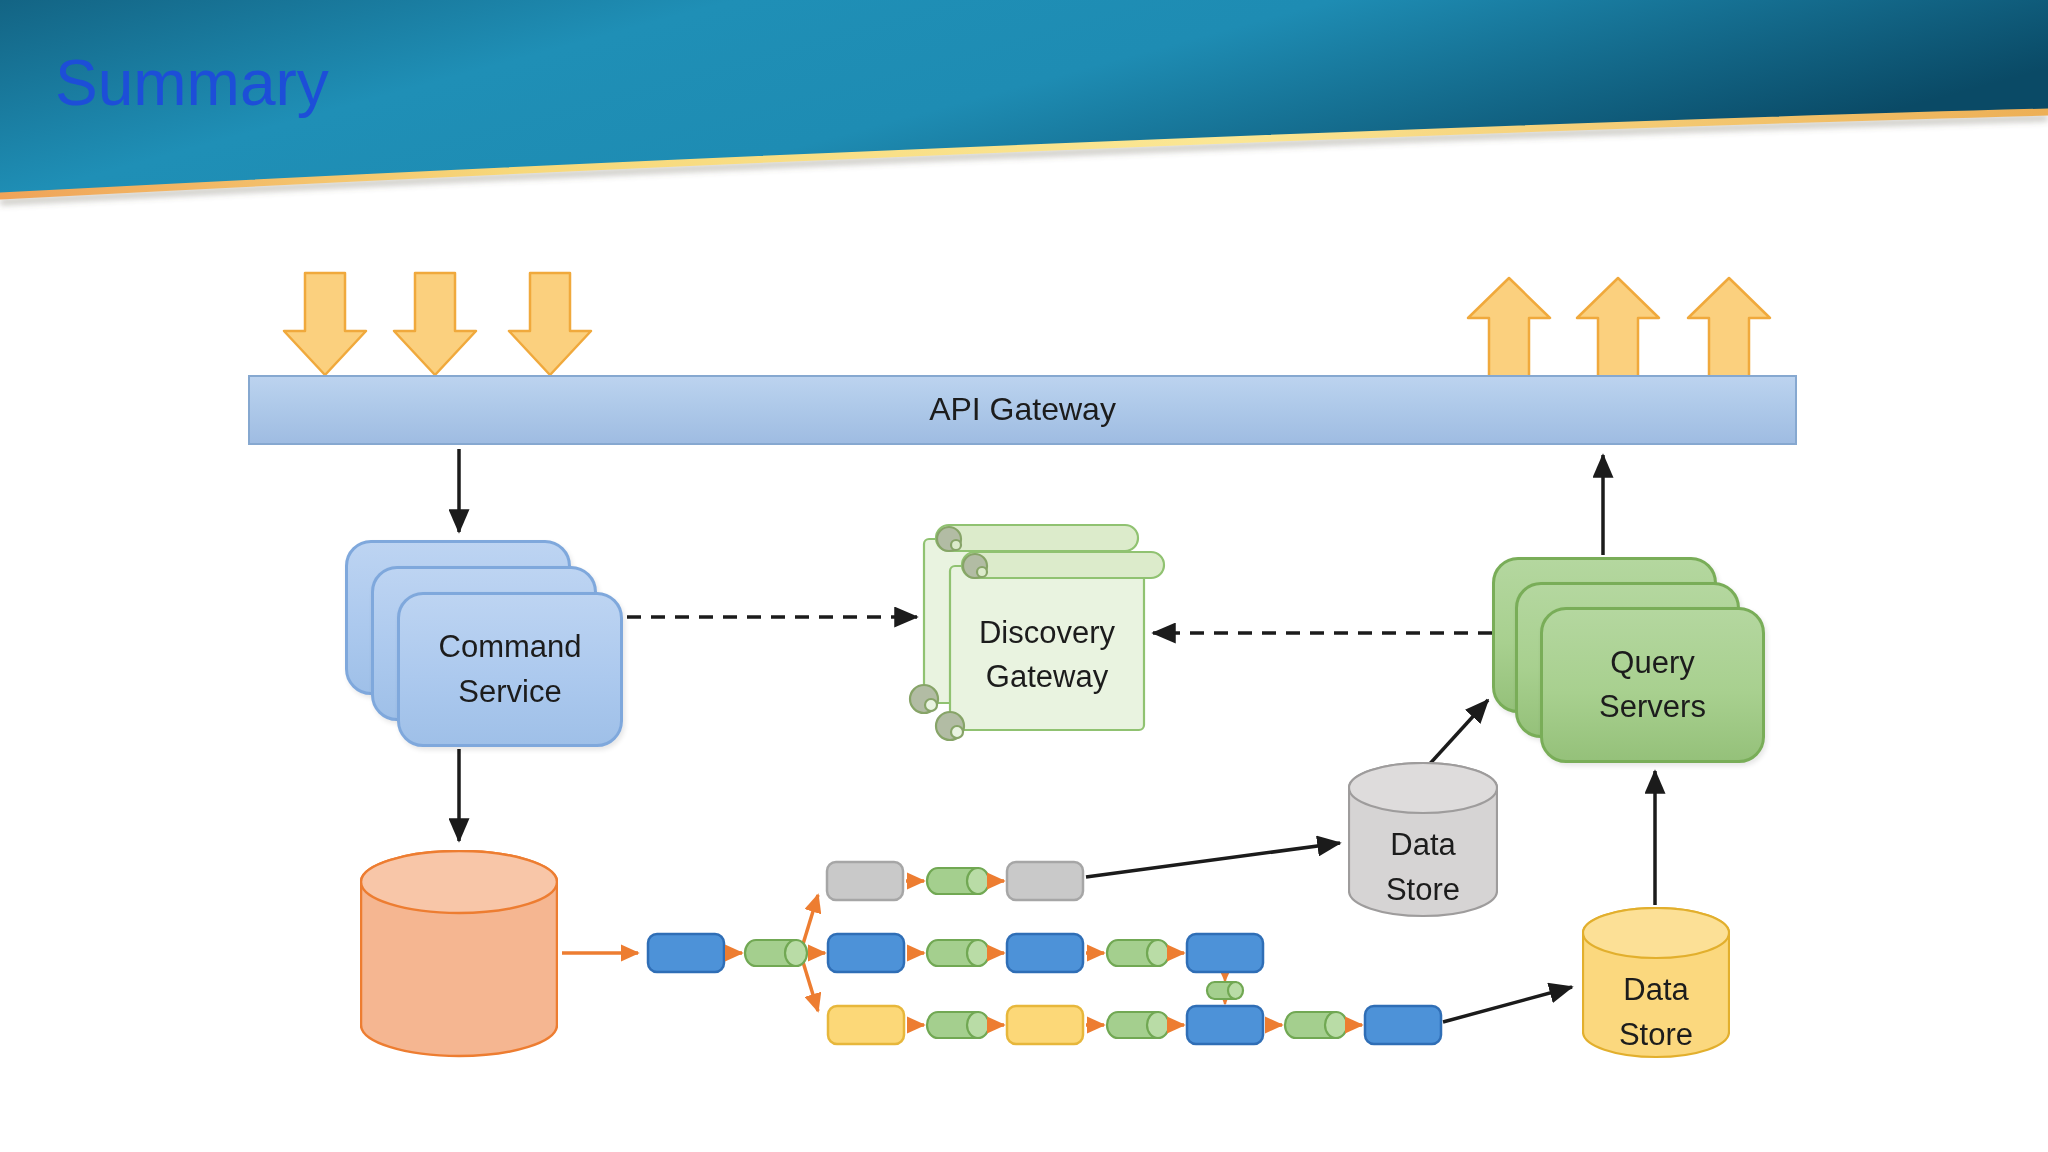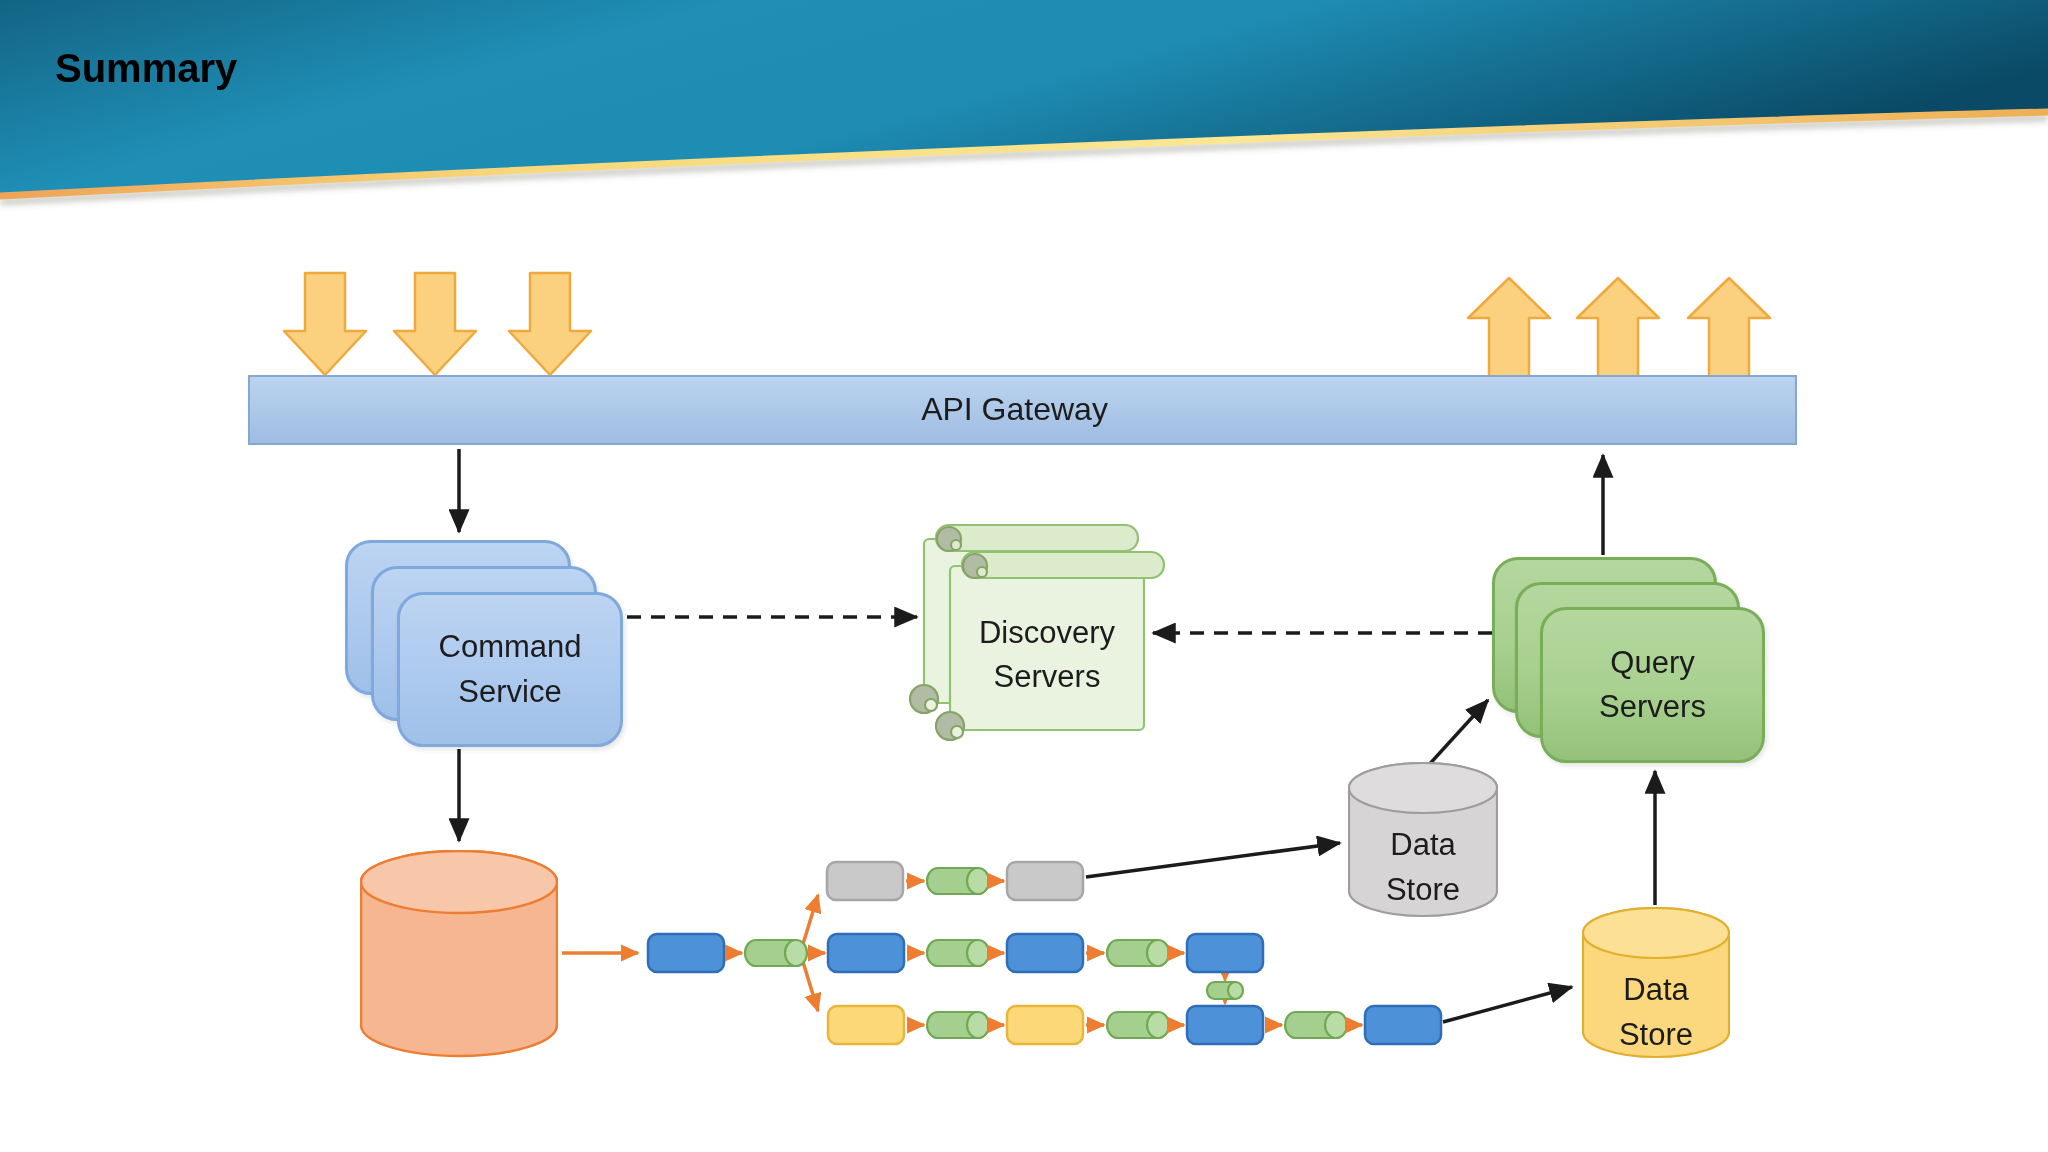--- a/index.html
+++ b/index.html
@@ -1,33 +1,33 @@
 <!DOCTYPE html>
 <html style="--header-teal-left: #136484; --header-teal-mid: #1F8FB6; --header-teal-right: #0A4A66; --header-gold-line: #F7D87A; --api-bar-fill: #AEC9E9; --api-bar-stroke: #86A8D0; --service-blue-fill: #ACC9EE; --service-blue-stroke: #7FA8DC; --service-green-fill: #A8D08F; --service-green-stroke: #79AD58; --scroll-fill: #E9F3E0; --scroll-roll-fill: #DCEBCB; --scroll-stroke: #90C271; --scroll-curl-fill: #B2BCA4; --scroll-curl-stroke: #87A468; --event-store-fill: #F5B691; --event-store-top-fill: #F8C6A8; --event-store-stroke: #ED7D31; --gray-store-fill: #D6D4D4; --gray-store-top-fill: #DEDCDC; --gray-store-stroke: #9E9C9C; --yellow-store-fill: #FBD87E; --yellow-store-top-fill: #FCE096; --yellow-store-stroke: #E2AF2D; --fat-arrow-fill: #FBD07E; --fat-arrow-stroke: #F0A93C; --connector-orange: #ED7D31; --connector-black: #1B1B1B; --block-blue-fill: #4D92D8; --block-blue-stroke: #2F6EB6; --block-gray-fill: #C9C9C9; --block-gray-stroke: #A6A6A6; --block-yellow-fill: #FCD878; --block-yellow-stroke: #E7B73B; --queue-cyl-fill: #A4CF8E; --queue-cyl-end-fill: #B9DCA6; --queue-cyl-stroke: #71A853;"><head>
 <meta charset="utf-8">
 <style>
   html,body{margin:0;padding:0;background:#ffffff;}
   .slide{position:relative;width:2048px;height:1152px;background:#ffffff;overflow:hidden;
          font-family:"Liberation Sans","DejaVu Sans",sans-serif;}
 
   
   .header-svg{position:absolute;left:0;top:0;}
-  .slide-title{position:absolute;left:55px;top:46px;color:#000000;font-size:40px;
-               font-weight:bold;letter-spacing:0px;}
+  .slide-title{position:absolute;left:55px;top:46px;color:#1d4ed8;font-size:64px;
+               font-weight:normal;letter-spacing:0px;}
 
   
   .node-label{position:absolute;display:flex;align-items:center;justify-content:center;
               text-align:center;color:#1c1c1c;font-size:31px;line-height:1.42;z-index:6;}
   .node-label span{display:inline-block;}
 
   
   .api-bar{position:absolute;left:248px;top:375px;width:1549px;height:70px;
            background:linear-gradient(180deg,#BCD3EF 0%,var(--api-bar-fill) 45%,#9FBCE2 100%);
            border:2px solid var(--api-bar-stroke);box-sizing:border-box;z-index:4;}
-  .api-label{left:240px;top:375px;width:1549px;height:70px;font-size:32px;}
+  .api-label{left:248px;top:375px;width:1549px;height:70px;font-size:32px;}
 
   
   .svc{position:absolute;box-sizing:border-box;border-radius:26px;z-index:4;
        box-shadow:2px 3px 5px rgba(0,0,0,0.10);}
   .svc.blue{width:226px;height:155px;border:3px solid var(--service-blue-stroke);
        background:linear-gradient(180deg,#BDD4F2 0%,var(--service-blue-fill) 55%,#9FC0E8 100%);}
   .svc.green{width:225px;height:156px;border:3px solid var(--service-green-stroke);
        background:linear-gradient(180deg,#B4D79F 0%,var(--service-green-fill) 55%,#95C17A 100%);}
 
   
@@ -197,21 +197,21 @@
     <g transform="translate(16,2)" stroke-width="2.2" style="stroke:var(--scroll-stroke)">
       <rect x="2" y="14" width="194" height="164" rx="5" style="fill:var(--scroll-fill)"></rect>
       <circle cx="2" cy="174" r="14" style="fill:var(--scroll-curl-fill);stroke:var(--scroll-curl-stroke)"></circle>
       <circle cx="9" cy="180" r="6" style="fill:var(--scroll-fill);stroke:var(--scroll-curl-stroke)"></circle>
       <rect x="14" y="0" width="202" height="26" rx="13" style="fill:var(--scroll-roll-fill)"></rect>
       <circle cx="27" cy="14" r="12" style="fill:var(--scroll-curl-fill);stroke:var(--scroll-curl-stroke)"></circle>
       <circle cx="34" cy="20" r="5" style="fill:var(--scroll-roll-fill);stroke:var(--scroll-curl-stroke)"></circle>
     </g>
   </svg>
   <div class="node-label" style="left:952px;top:585px;width:190px;height:140px;">
-      <span style="width:180px;">Discovery Servers</span>
+      <span style="width:180px;">Discovery Gateway</span>
     </div>
 
   <div class="svc green" style="left:1492px;top:557px;"></div>
   <div class="svc green" style="left:1515px;top:582px;"></div>
   <div class="svc green" style="left:1540px;top:607px;"></div>
   <div class="node-label" style="left:1540px;top:607px;width:225px;height:156px;">
       <span style="width:130px;">Query Servers</span>
     </div>
 
   <svg class="shape-svg" style="left:360px;top:850px;" width="198" height="208" viewBox="0 0 198 208">

